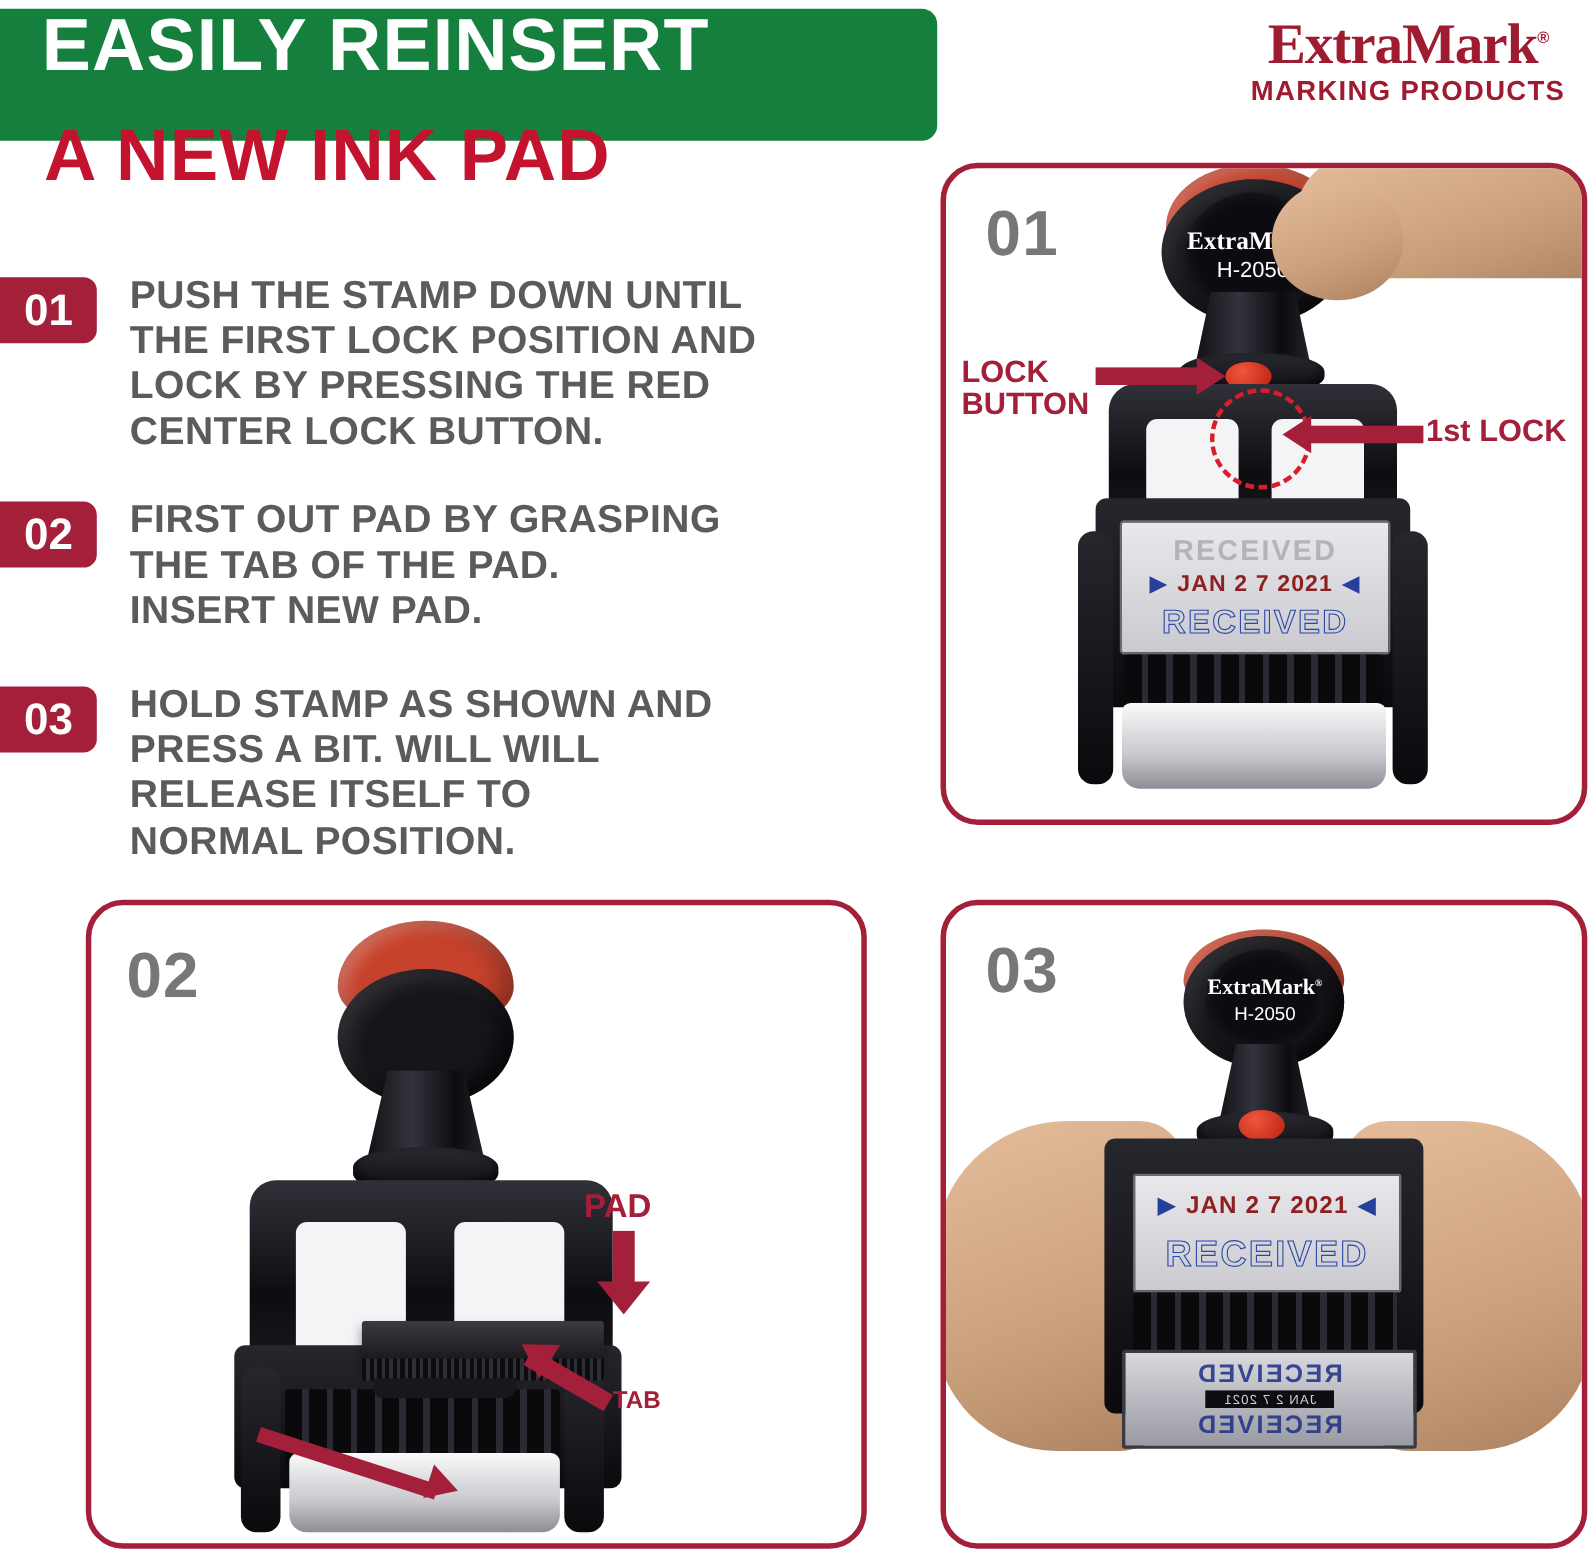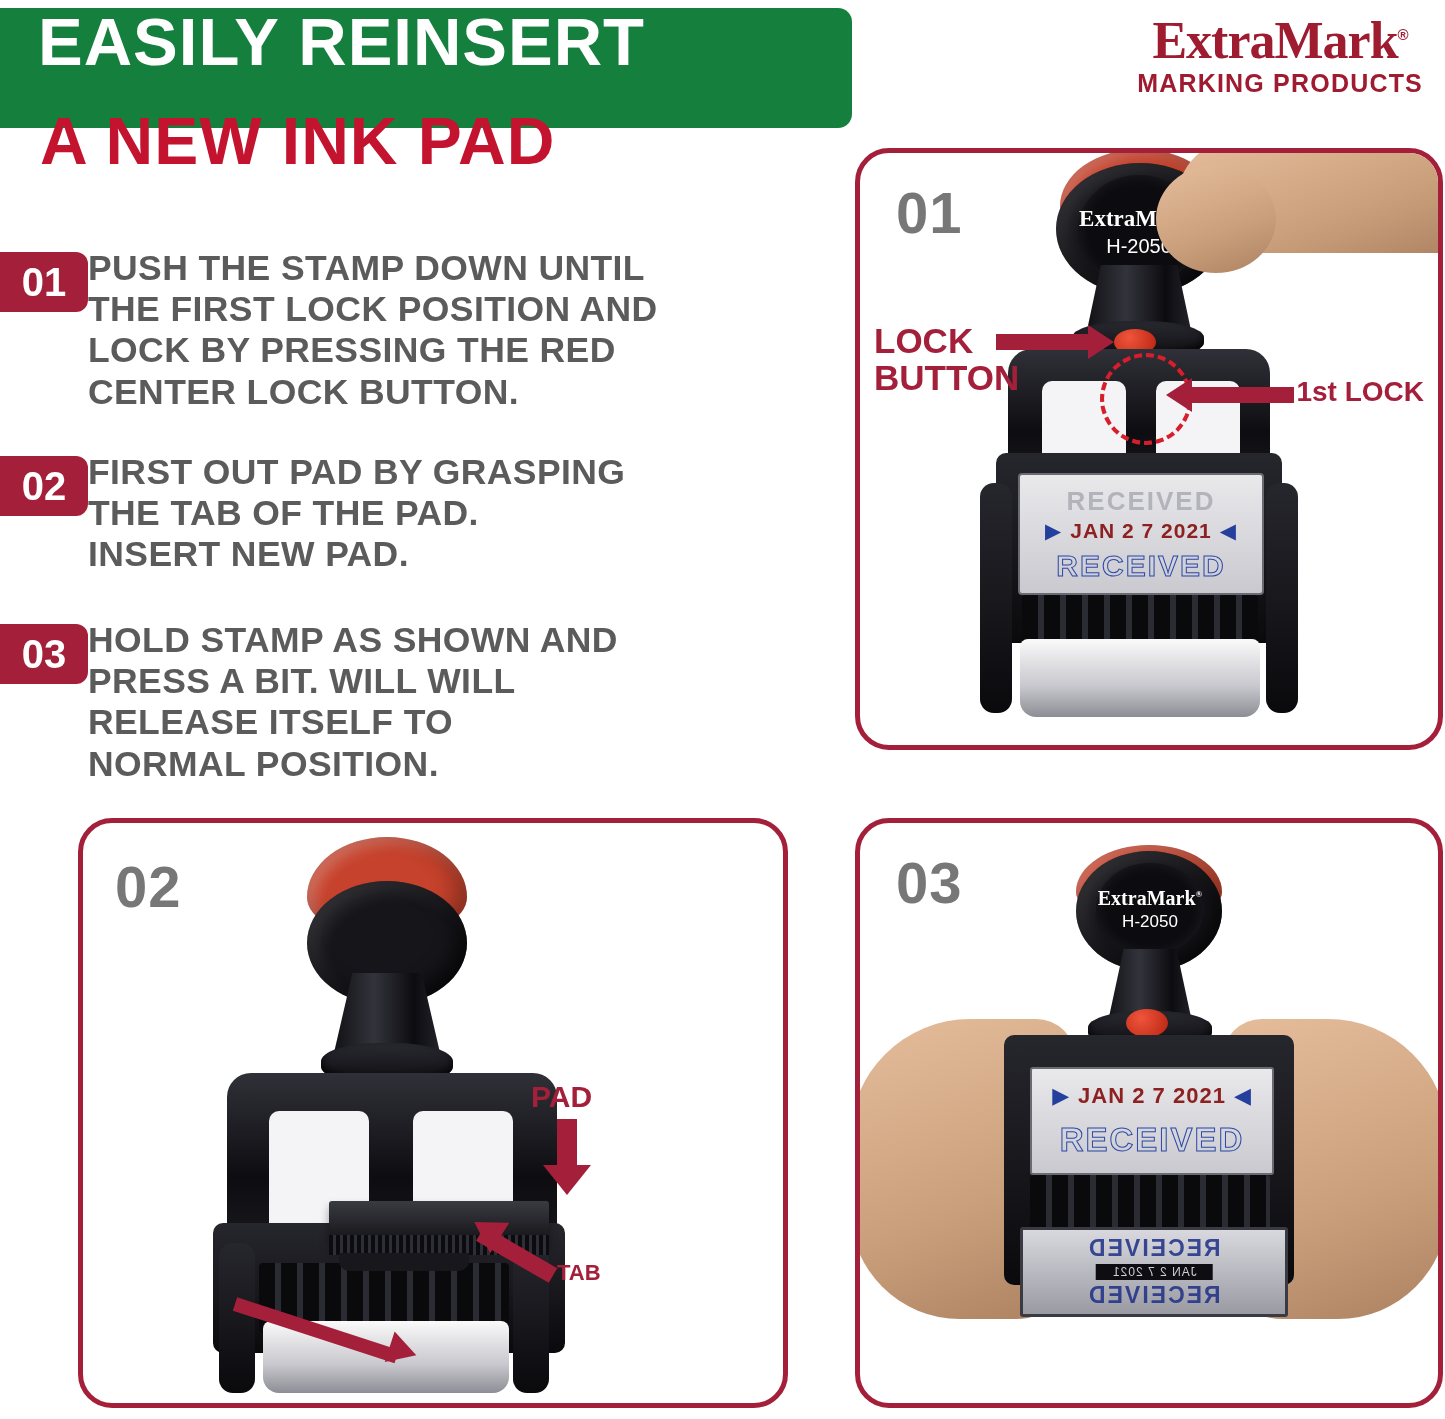--- a/index.html
+++ b/index.html
@@ -19,21 +19,21 @@
   #logo-word{font-family:"Liberation Serif","DejaVu Serif",serif;font-size:52px;
       font-weight:bold;line-height:1.02;letter-spacing:-1px;position:relative;}
   #logo-reg{font-size:15px;vertical-align:super;font-family:"Liberation Sans",sans-serif;}
   #logo-sub{font-size:25px;font-weight:bold;letter-spacing:1.2px;margin-top:2px;}
 
   
   .step{position:absolute;left:0;display:flex;align-items:flex-start;}
   .step-badge{width:88px;min-width:88px;height:60px;background:#A4203A;
       border-radius:0 12px 12px 0;color:#fff;font-size:40px;font-weight:bold;
       display:flex;align-items:center;justify-content:center;margin-top:4px;}
-  .step-text{color:#5B5B5B;font-size:35.5px;font-weight:bold;
+  .step-text{margin-left:30px;color:#5B5B5B;font-size:35.5px;font-weight:bold;
       line-height:1.16;letter-spacing:0.4px;white-space:pre-line;}
   #step-1{top:248px;}
   #step-2{top:452px;}
   #step-3{top:620px;}
 
   
   .panel{position:absolute;border:5px solid #A4203A;border-radius:34px;
       background:#ffffff;overflow:hidden;}
   #panel-01{left:855px;top:148px;width:578px;height:592px;}
   #panel-02{left:78px;top:818px;width:700px;height:580px;}
@@ -166,21 +166,21 @@
         <span>JAN 2 7 2021</span>
         <span class="tri">◀</span>
       </div>
       <div class="lbl-word" style="font-size:30px;margin-top:6px;">RECEIVED</div>
     </div>
     <div class="wheels" style="left:162px;top:442px;width:236px;height:50px;"></div>
     <div class="chrome" style="left:160px;top:486px;width:240px;height:78px;"></div>
     <div class="body-box" style="left:120px;top:330px;width:32px;height:230px;border-radius:14px;"></div>
     <div class="body-box" style="left:406px;top:330px;width:32px;height:230px;border-radius:14px;"></div>
 
-    <div class="anno" style="left:14px;top:170px;font-size:35px;white-space:pre-line;text-align:left;">LOCK
+    <div class="anno" style="left:14px;top:170px;font-size:28px;white-space:pre-line;text-align:left;">LOCK
 BUTTON</div>
     <div class="ann-arrow-h" style="left:136px;top:181px;width:94px;"></div>
     <div class="ann-head-r" style="left:228px;top:172px;"></div>
 
     <div class="anno" style="right:14px;top:224px;font-size:28px;">1st LOCK</div>
     <div class="ann-arrow-h" style="left:330px;top:234px;width:104px;"></div>
     <div class="ann-head-l" style="left:306px;top:225px;"></div>
   </div>
 </div>
 

